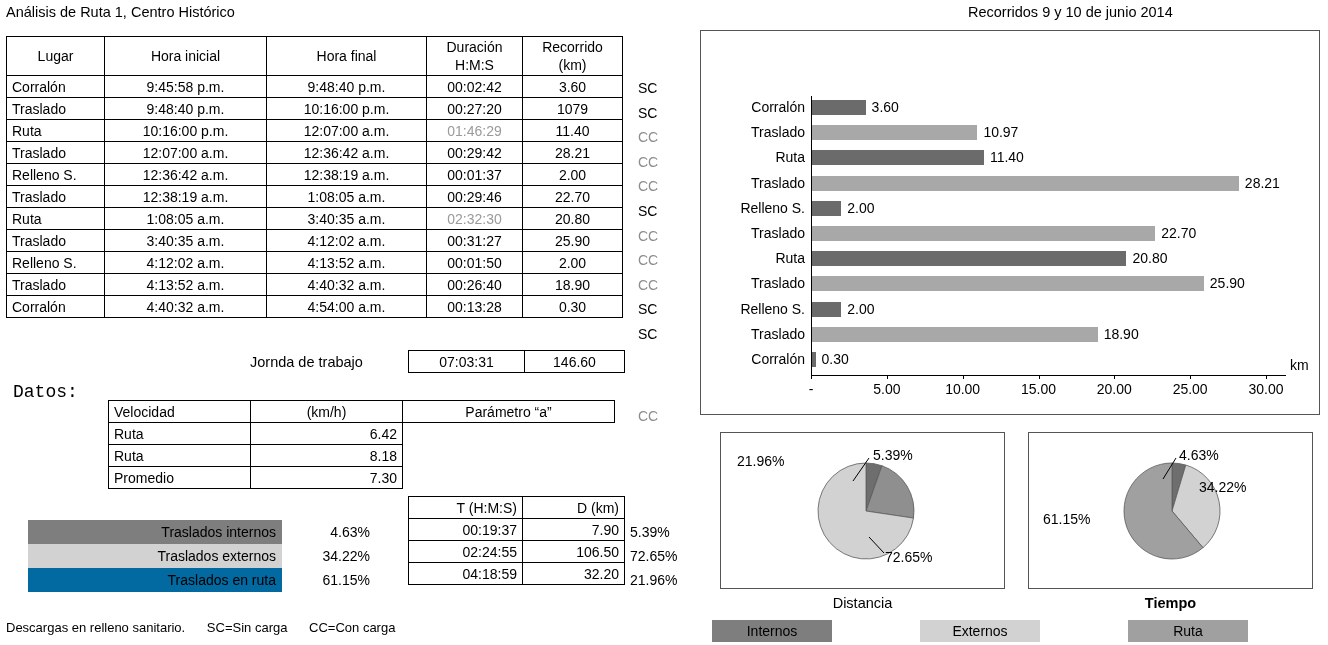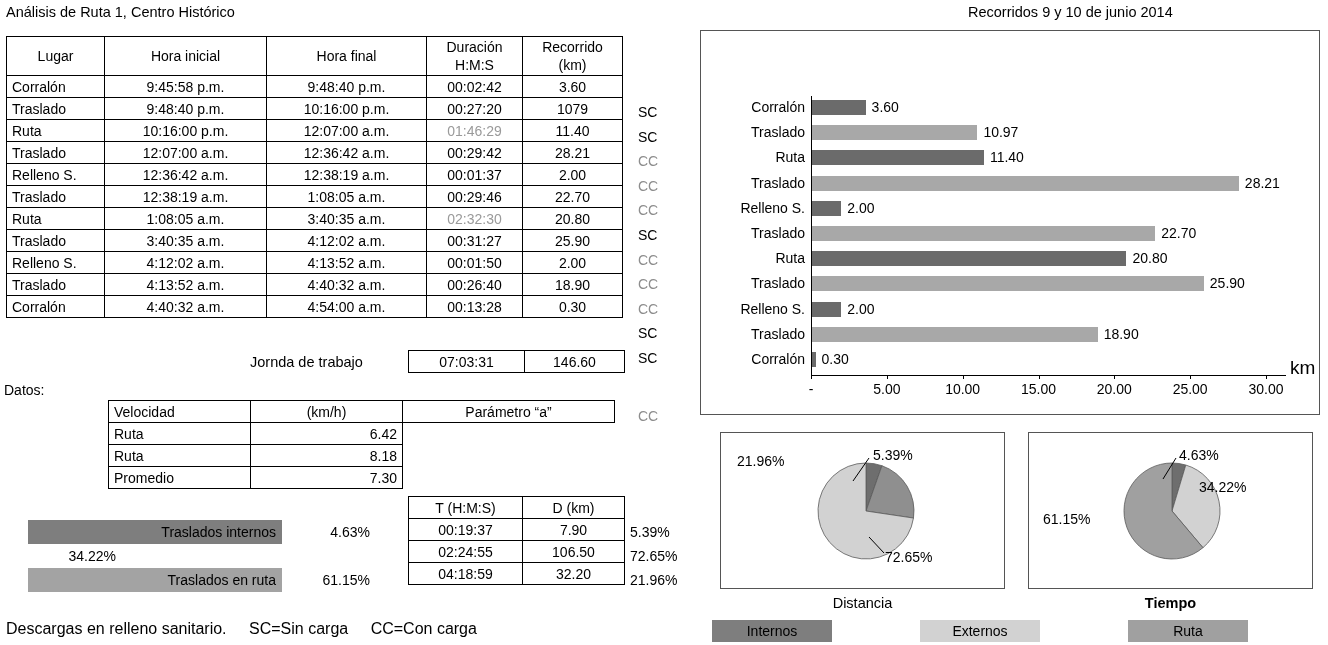--- a/index.html
+++ b/index.html
@@ -34,87 +34,86 @@
   .col-dur { width: 96px; text-align: center; }
   .col-rec { width: 100px; text-align: center; }
   .hdr td { text-align: center; vertical-align: middle; height: 40px; }
   .faded { color: #9a9a9a; }
   .tag {
     position: absolute;
     left: 638px;
     font-size: 14px;
     width: 40px;
     text-align: left;
-    margin-top: 24px;
   }
   .tag.cc { color: #8d8d8d; }
 
   
   .jornada-label {
     position: absolute; left: 250px; top: 354px; font-size: 14.5px;
   }
   .jornada-table { position: absolute; left: 408px; top: 350px; }
   .jornada-table td { width: 116px; text-align: center; height: 23px; }
   .jornada-table td.d { width: 100px; }
 
   
-  .datos-label { position: absolute; left: 4px; top: 382px; font-size: 14px; }
+  .datos-label { position: absolute; left: 13px; top: 382px; font-size: 18px; font-family: Liberation Mono, monospace; }
   .vel-table { position: absolute; left: 108px; top: 400px; }
   .vel-table td { height: 23px; margin-left: 24px; }
   .vc1 { width: 142px; text-align: left; }
   .vc2 { width: 152px; text-align: right; padding-right: 8px; }
   .vc3 { width: 212px; text-align: center; }
   .vel-cc {
     position: absolute; left: 638px; top: 408px;
     color: #8d8d8d; font-size: 14px;
   }
 
   
   .td-table { position: absolute; left: 408px; top: 496px; }
-  .td-table td { height: 24px; text-align: center; }
+  .td-table td { height: 24px; text-align: right; }
   .tdc1 { width: 114px; }
   .tdc2 { width: 102px; }
 
   .bars-legend { position: absolute; left: 8px; top: 520px; width: 400px; }
   .leg-row {
     display: flex; align-items: center; height: 24px; margin: 0; padding-left: 20px;
   }
   .leg-swatch {
     width: 254px; height: 24px; text-align: right;
     font-size: 14px; line-height: 24px; padding-right: 6px;
     color: #000;
   }
   .leg-pct {
     width: 96px; text-align: right; font-size: 14px; padding-right: 8px;
   }
   .right-pct {
     position: absolute; left: 630px; font-size: 14px; width: 70px; text-align: left;
   }
 
-  .footnote { position: absolute; left: 6px; top: 620px; font-size: 16px; }
+  .footnote { position: absolute; left: 6px; top: 620px; font-size: 13px; }
   .footnote span { margin-right: 18px; }
 
   
   .barchart-box {
     position: absolute; left: 700px; top: 30px;
     width: 620px; height: 385px;
     border: 1px solid #555;
     background: #fff;
   }
   .bar-label {
     position: absolute; width: 110px; text-align: right;
     font-size: 14px; line-height: 23px;
   }
   .bar-rect { position: absolute; height: 15px; top: 4px; }
   .bar-value {
     position: absolute; font-size: 14px; line-height: 23px; white-space: nowrap;
   }
   .axis-line { position: absolute; background: #000; }
   .tick-label { position: absolute; font-size: 14px; text-align: center; width: 60px; }
-  .km-label { position: absolute; font-size: 19px; }
+  .km-label { position: absolute; font-size: 14px; }
 
   
   .pie-box {
     position: absolute; top: 432px;
     width: 285px; height: 157px;
     border: 1px solid #555; background: #fff;
   }
   .pie-box.left-pie { left: 720px; }
   .pie-box.right-pie { left: 1028px; }
   .pie-caption {
@@ -273,24 +272,25 @@
       </tbody>
   </table>
   <div class="vel-cc">CC</div>
 
   <div class="bars-legend" id="traslados-legend">
       <div class="leg-row">
         <div class="leg-swatch" style="background:#7e7e7e">Traslados internos</div>
         <div class="leg-pct">4.63%</div>
       </div>
       <div class="leg-row">
+        <div class="leg-swatch" style="background:#d2d2d2">Traslados externos</div>
         <div class="leg-pct">34.22%</div>
       </div>
       <div class="leg-row">
-        <div class="leg-swatch" style="background:#a3a3a3">Traslados en ruta</div>
+        <div class="leg-swatch" style="background:#0369a1">Traslados en ruta</div>
         <div class="leg-pct">61.15%</div>
       </div>
     </div>
   <table class="grid td-table">
     <tbody id="td-table-body">
         <tr>
           <td class="tdc1">T (H:M:S)</td>
           <td class="tdc2">D (km)</td>
         </tr>
         <tr>

